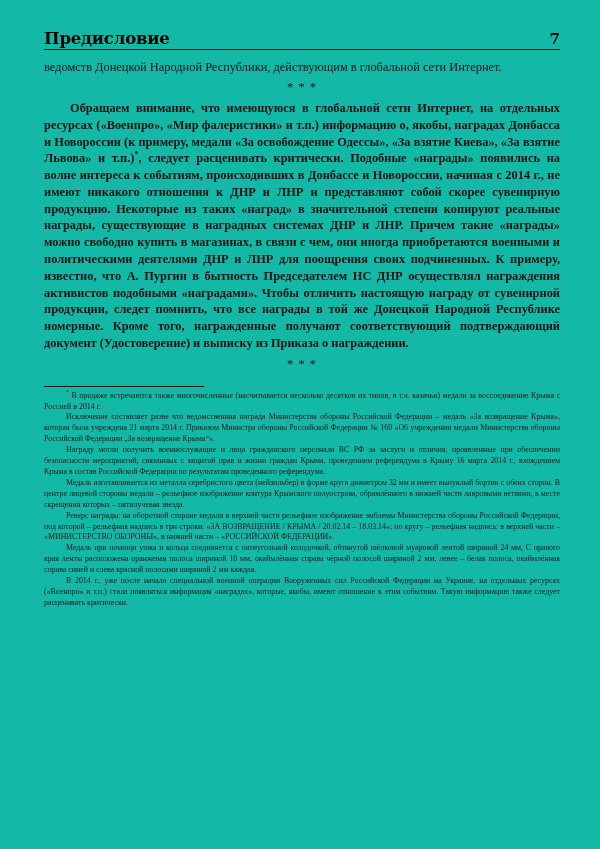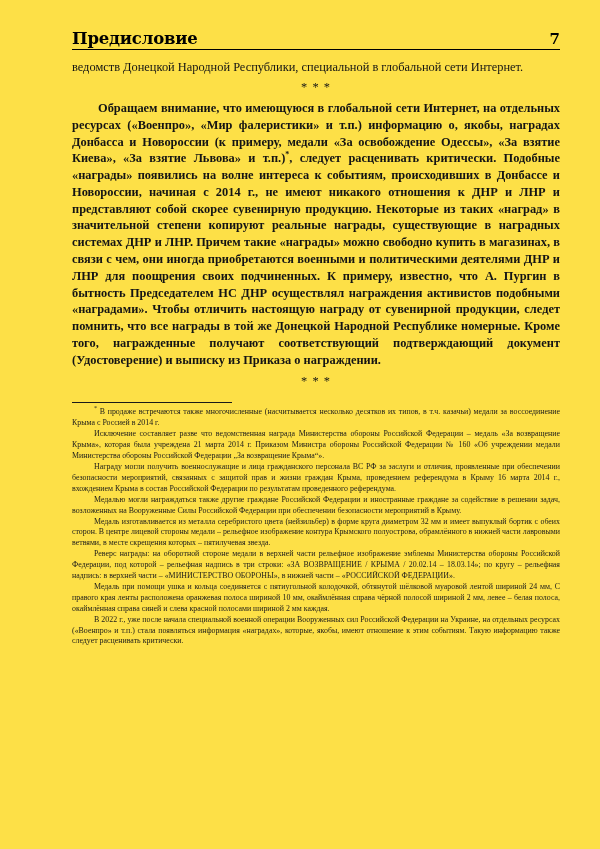--- a/index.html
+++ b/index.html
@@ -13,22 +13,22 @@
     font-family: "Liberation Serif", "DejaVu Serif", serif;
     color: #111111;
     -webkit-font-smoothing: antialiased;
   }
 
   .page {
     position: relative;
     width: 600px;
     height: 849px;
     box-sizing: border-box;
-    padding: 30px 40px 12px 72px;
-    background: #fde047;
+    padding: 30px 40px 12px 44px;
+    background: #14b8a6;
     overflow: hidden;
   }
 
   
   .page-header {
     display: flex;
     align-items: flex-end;
     justify-content: space-between;
     padding-bottom: 2px;
     border-bottom: 1.6px solid #000000;
@@ -112,41 +112,40 @@
 </head>
 <body>
 
 <div class="page">
 
   <div class="page-header">
     <div class="header-title">Предисловие</div>
     <div class="header-pageno">7</div>
   </div>
 
-  <p class="body-par">ведомств Донецкой Народной Республики, специальной в глобальной сети Интернет.</p>
+  <p class="body-par">ведомств Донецкой Народной Республики, действующим в глобальной сети Интернет.</p>
 
   <div class="sep sep-top">* * *</div>
 
   <p class="body-par indent"><span>Обращаем внимание, что имеющуюся в глобальной сети Интернет, на отдельных ресурсах («Военпро», «Мир фалеристики» и т.п.) информацию о, якобы, наградах Донбасса и Новороссии (к примеру, медали «За освобождение Одессы», «За взятие Киева», «За взятие Львова» и т.п.)</span><sup class="fn-ref">*</sup><span>, следует расценивать критически. Подобные «награды» появились на волне интереса к событиям, происходивших в Донбассе и Новороссии, начиная с 2014 г., не имеют никакого отношения к ДНР и ЛНР и представляют собой скорее сувенирную продукцию. Некоторые из таких «наград» в значительной степени копируют реальные награды, существующие в наградных системах ДНР и ЛНР. Причем такие «награды» можно свободно купить в магазинах, в связи с чем, они иногда приобретаются военными и политическими деятелями ДНР и ЛНР для поощрения своих подчиненных. К примеру, известно, что А. Пургин в бытность Председателем НС ДНР осуществлял награждения активистов подобными «наградами». Чтобы отличить настоящую награду от сувенирной продукции, следет помнить, что все награды в той же Донецкой Народной Республике номерные. Кроме того, награжденные получают соответствующий подтверждающий документ (Удостоверение) и выписку из Приказа о награждении.</span></p>
 
   <div class="sep sep-bottom">* * *</div>
 
   <div class="footnote-area">
     <div class="footnote-rule"></div>
 
     <p class="fn-par indent"><sup class="fn-marker">*</sup>&nbsp;<span>В продаже встречаются также многочисленные (насчитывается несколько десятков их типов, в т.ч. казачьи) медали за воссоединение Крыма с Россией в 2014 г.</span></p>
 
     <p class="fn-par indent">Исключение составляет разве что ведомственная награда Министерства обороны Российской Федерации – медаль «За возвращение Крыма», которая была учреждена 21 марта 2014 г. Приказом Министра обороны Российской Федерации № 160 «Об учреждении медали Министерства обороны Российской Федерации „За возвращение Крыма“».</p>
 
     <p class="fn-par indent">Награду могли получить военнослужащие и лица гражданского персонала ВС РФ за заслуги и отличия, проявленные при обеспечении безопасности мероприятий, связанных с защитой прав и жизни граждан Крыма, проведением референдума в Крыму 16 марта 2014 г., вхождением Крыма в состав Российской Федерации по результатам проведенного референдума.</p>
 
-    <p class="fn-par indent">Медалью могли награждаться также другие граждане Российской Федерации и иностранные граждане за содействие в решении задач, возложенных на Вооруженные Силы Российской Федерации при обеспечении безопасности мероприятий в Крыму.</p>
 
     <p class="fn-par indent">Медаль изготавливается из металла серебристого цвета (нейзильбер) в форме круга диаметром 32 мм и имеет выпуклый бортик с обеих сторон. В центре лицевой стороны медали – рельефное изображение контура Крымского полуострова, обрамлённого в нижней части лавровыми ветвями, в месте скрещения которых – пятилучевая звезда.</p>
 
     <p class="fn-par indent">Реверс награды: на оборотной стороне медали в верхней части рельефное изображение эмблемы Министерства обороны Российской Федерации, под которой – рельефная надпись в три строки: «ЗА ВОЗВРАЩЕНИЕ / КРЫМА / 20.02.14 – 18.03.14»; по кругу – рельефная надпись: в верхней части – «МИНИСТЕРСТВО ОБОРОНЫ», в нижней части – «РОССИЙСКОЙ ФЕДЕРАЦИИ».</p>
 
     <p class="fn-par indent">Медаль при помощи ушка и кольца соединяется с пятиугольной колодочкой, обтянутой шёлковой муаровой лентой шириной 24 мм, С правого края ленты расположена оранжевая полоса шириной 10 мм, окаймлённая справа чёрной полосой шириной 2 мм, левее – белая полоса, окаймлённая справа синей и слева красной полосами шириной 2 мм каждая.</p>
 
-    <p class="fn-par indent">В 2022 г., уже после начала специальной военной операции Вооруженных сил Российской Федерации на Украине, на отдельных ресурсах («Военпро» и т.п.) стала появляться информация «наградах», которые, якобы, имеют отношение к этим событиям. Такую информацию также следует расценивать критически.</p>
+    <p class="fn-par indent">В 2014 г., уже после начала специальной военной операции Вооруженных сил Российской Федерации на Украине, на отдельных ресурсах («Военпро» и т.п.) стала появляться информация «наградах», которые, якобы, имеют отношение к этим событиям. Такую информацию также следует расценивать критически.</p>
   </div>
 
 </div>
 
 </body></html>

